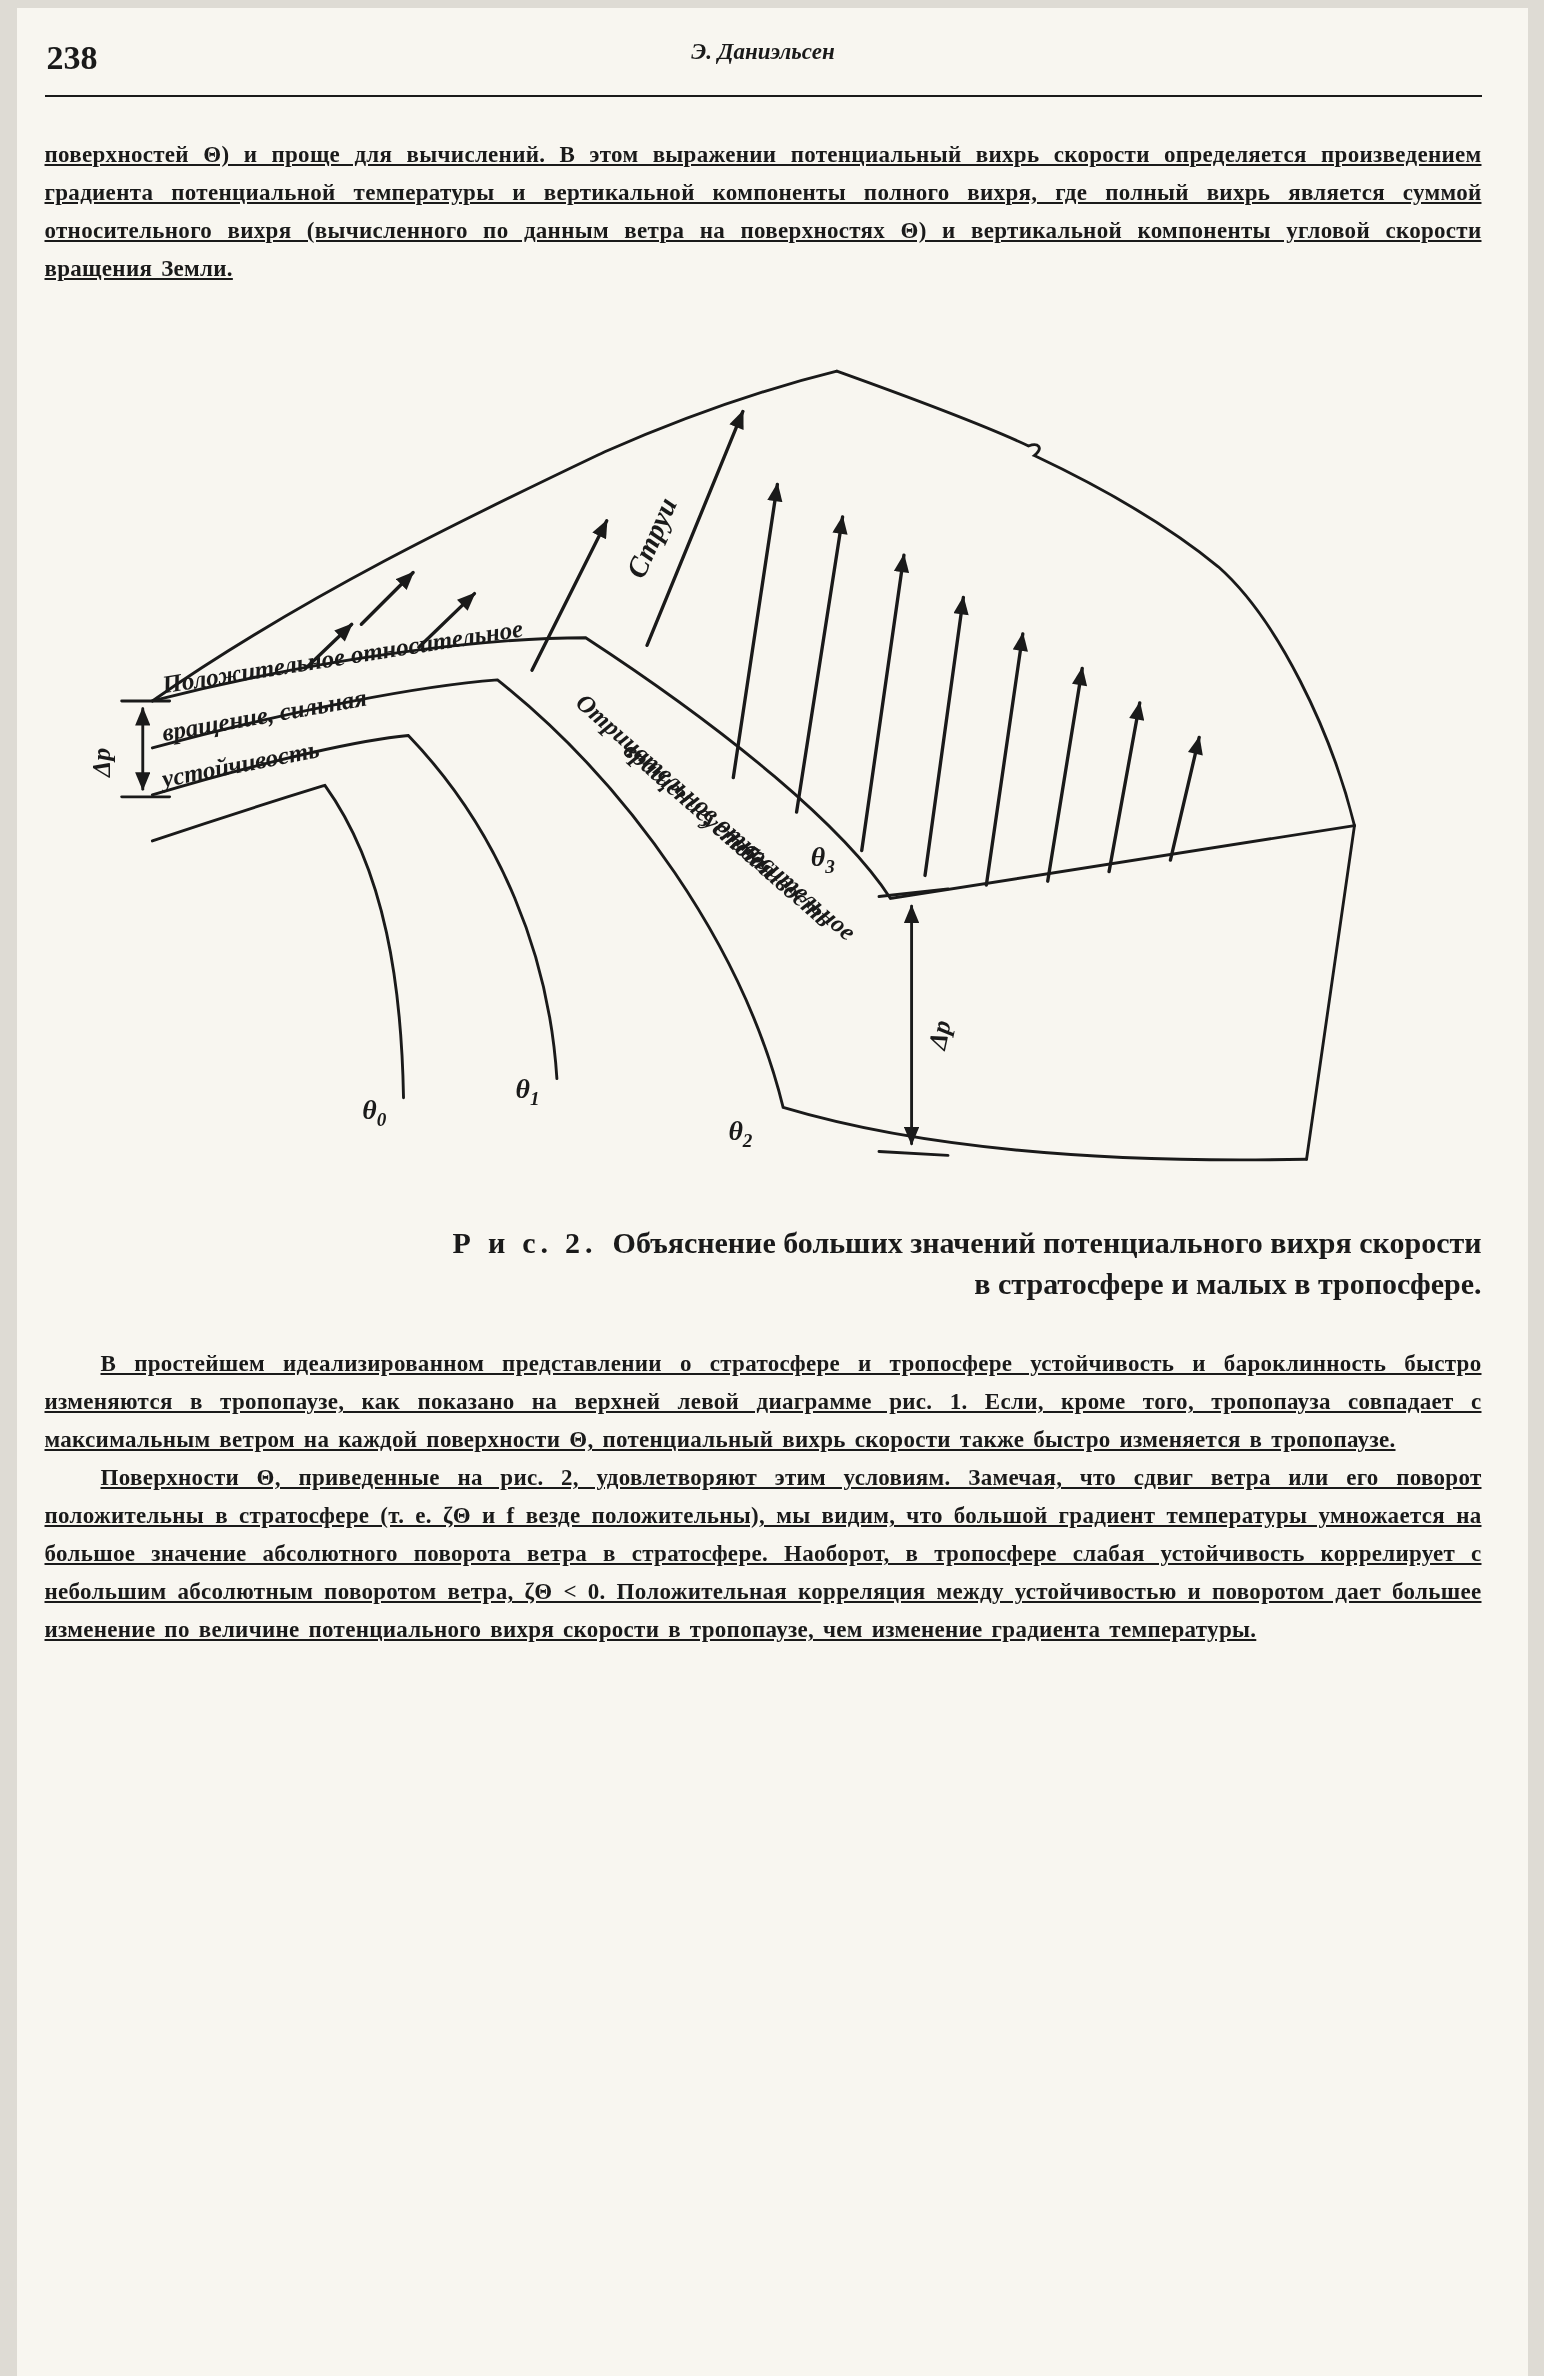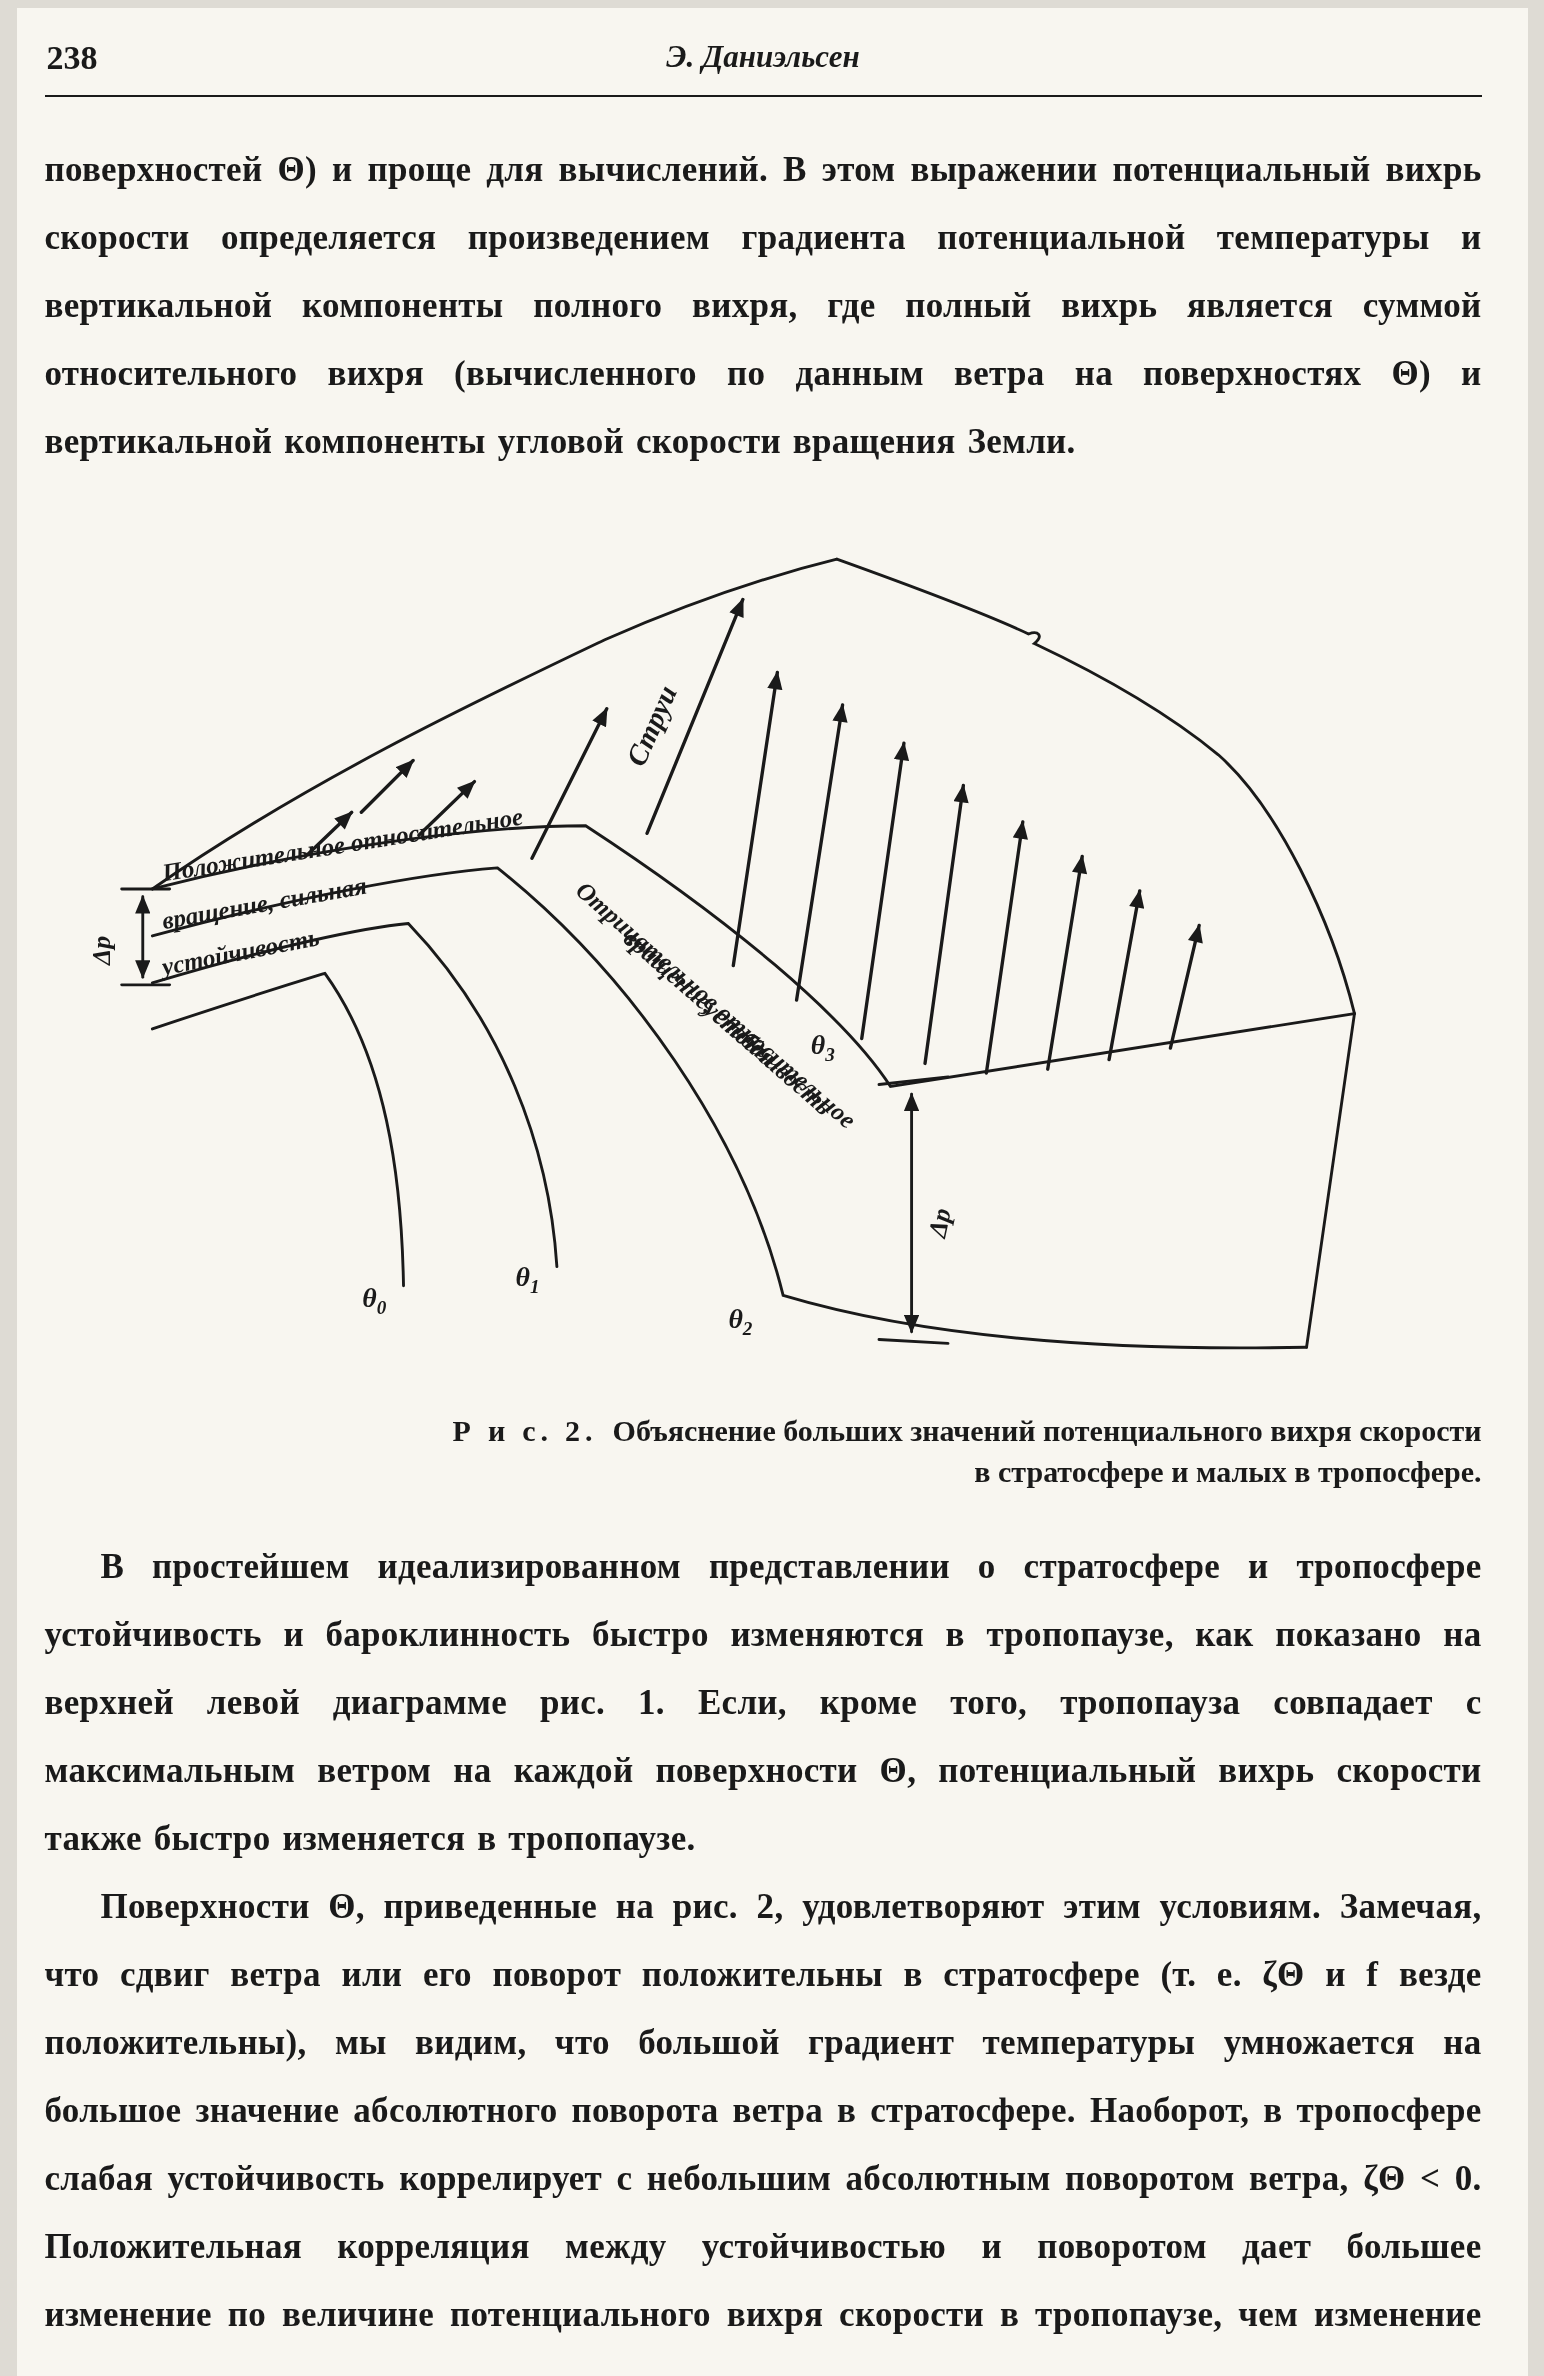--- a/index.html
+++ b/index.html
@@ -14,27 +14,27 @@
     color:#1a1a1a;
     overflow:hidden;
   }
   .page-header { position:relative; height:50px; }
   .page-number {
     position:absolute; left:1.9px; top:1.9px;
     font-size:34px; font-weight:bold;
   }
   .running-title {
     position:absolute; left:0; right:0; top:1.9px;
-    text-align:center; font-size:31px; font-weight:bold; font-style:italic;
+    text-align:center; font-size:23px; font-weight:bold; font-style:italic;
   }
   .header-rule { border:none; border-top:2.9px solid #1a1a1a; margin:7.7px 0 0 0; }
   .body-text {
-    font-size:35px; line-height:68px; font-weight:bold;
+    font-size:23px; line-height:38px; font-weight:bold;
     text-align:justify; margin:0;
-    letter-spacing:0.3px; word-spacing:2.9px;
+    letter-spacing:0.3px; word-spacing:2.9px;text-decoration:underline;
   }
   .mt-first { margin-top:39px; }
   .mt-par { margin-top:41px; }
   .indent { text-indent:56px; }
   figure { margin:41px 0 0 0; padding:0; text-align:center; }
   figure svg { display:block; margin:0 auto; }
   figcaption { margin-top:11.6px; font-size:30px; font-weight:bold; line-height:41px;text-align:right; }
   .cap-label { letter-spacing:4.8px; margin-right:15.4px; }
 </style>
 </head>

